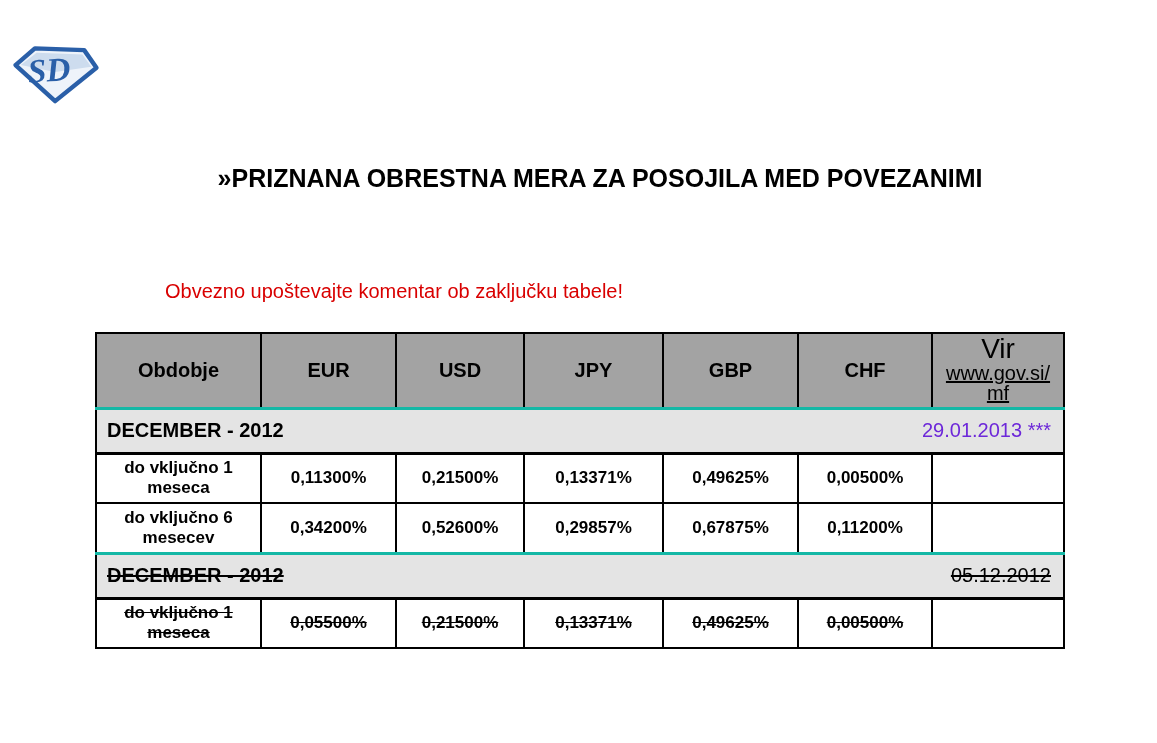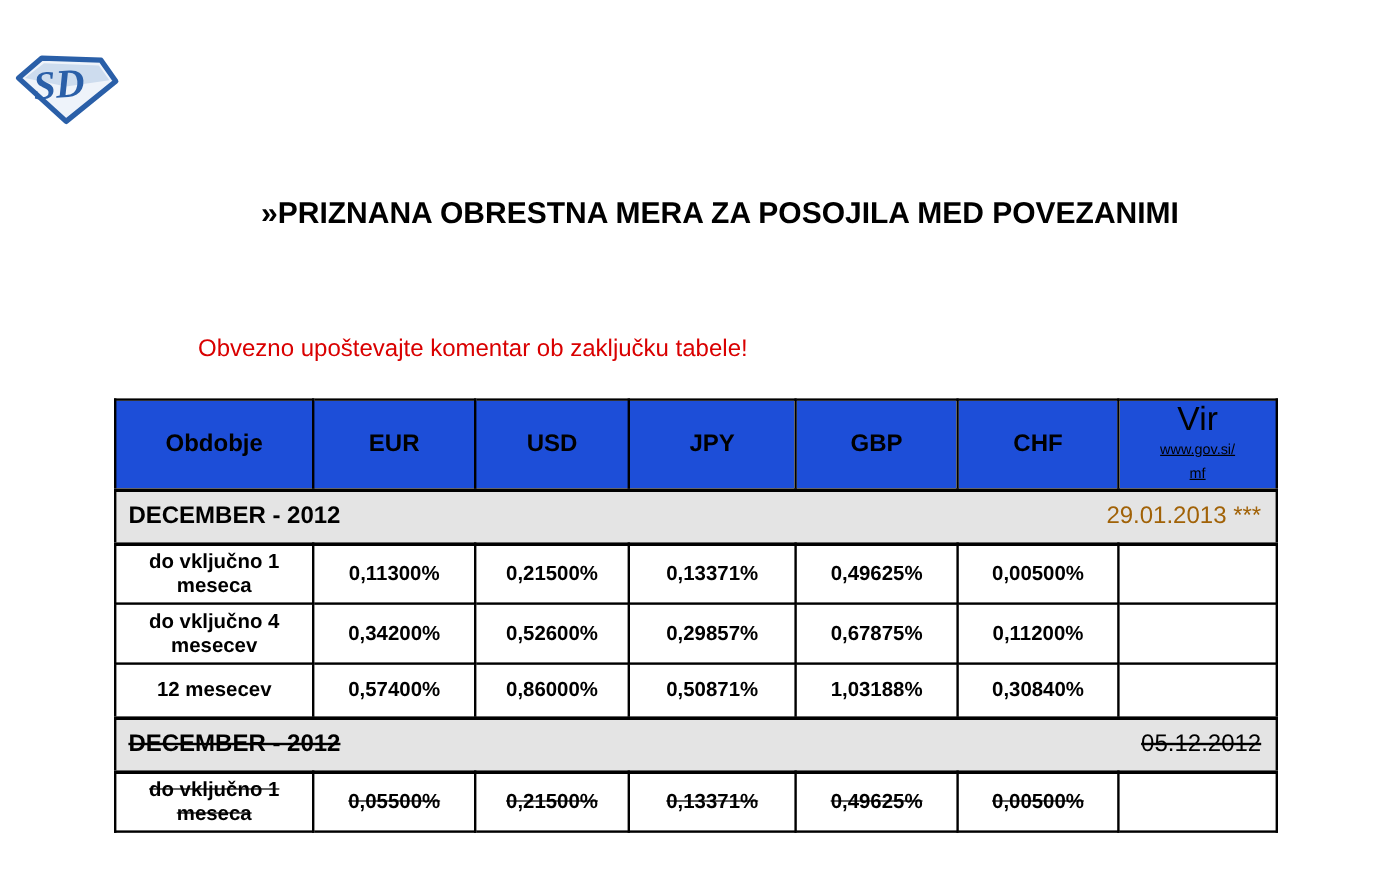--- a/index.html
+++ b/index.html
@@ -39,38 +39,38 @@
     table-layout:fixed;
     background:#fff;
   }
   table.rates th, table.rates td {
     border:2px solid #000;
     text-align:center;
     vertical-align:middle;
     padding:0 2px;
     overflow:hidden;
   }
-  tr.head { height:75px; background:#1d4ed8; }
+  tr.head { height:75px; background:#a3a3a3; }
   tr.head th { font-size:20px; font-weight:bold; }
   .vir-label { font-size:28px; font-weight:normal; line-height:24px; }
-  .vir-link { display:block; font-size:12px; font-weight:400; line-height:20px;
+  .vir-link { display:block; font-size:20px; font-weight:400; line-height:20px;
               text-decoration:underline; color:#000; cursor:pointer; }
   tr.band { height:45px; }
   tr.band td {
     background:#e4e4e4;
-    border-top:3px solid #000000;
+    border-top:3px solid #14b8a6;
     border-bottom:3px solid #000;
   }
   .band-inner {
     display:flex; justify-content:space-between; align-items:center;
     padding:0 10px 0 8px;
   }
   .band-title { font-size:20px; font-weight:bold; color:#000; }
   .band-date { font-size:20px; font-weight:400; }
-  .date-red { color:#a16207; }
+  .date-red { color:#6d28d9; }
   tr.datarow { height:50px; }
   tr.datarow.short { height:45px; }
   tr.datarow td { font-size:17px; font-weight:bold; background:#fff; }
   td.period { font-size:16px; line-height:20px; padding:0 14px;margin-left:26px; }
   .struck { text-decoration:line-through; }
 </style>
 </head>
 <body>
 
 <div class="page">
@@ -124,35 +124,26 @@
     <tr class="datarow">
       <td class="period">do vključno 1 meseca</td>
       <td>0,11300%</td>
       <td>0,21500%</td>
       <td>0,13371%</td>
       <td>0,49625%</td>
       <td>0,00500%</td>
       <td></td>
     </tr>
     <tr class="datarow">
-      <td class="period">do vključno 4 mesecev</td>
+      <td class="period">do vključno 6 mesecev</td>
       <td>0,34200%</td>
       <td>0,52600%</td>
       <td>0,29857%</td>
       <td>0,67875%</td>
       <td>0,11200%</td>
-      <td></td>
-    </tr>
-    <tr class="datarow short">
-      <td class="period">12 mesecev</td>
-      <td>0,57400%</td>
-      <td>0,86000%</td>
-      <td>0,50871%</td>
-      <td>1,03188%</td>
-      <td>0,30840%</td>
       <td></td>
     </tr>
 
     <tr class="band">
       <td colspan="7">
         <div class="band-inner">
           <span class="band-title struck">DECEMBER - 2012</span>
           <span class="band-date struck">05.12.2012</span>
         </div>
       </td>

